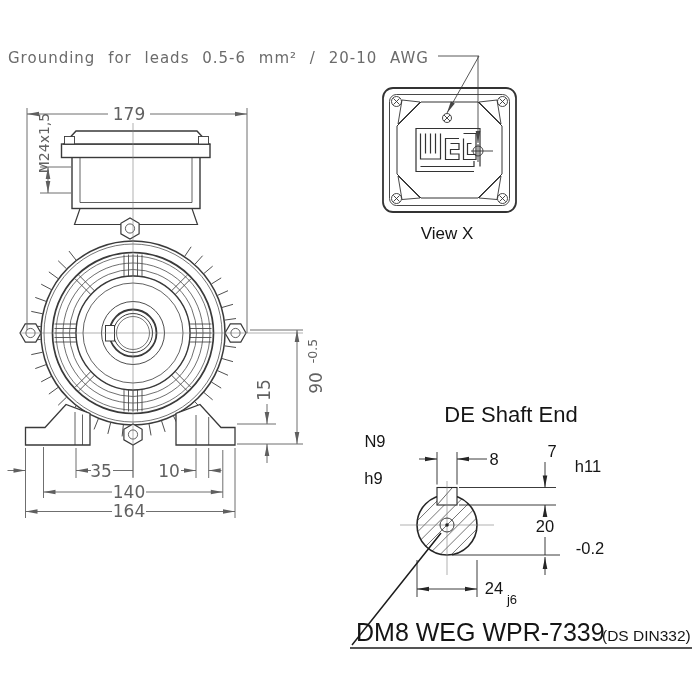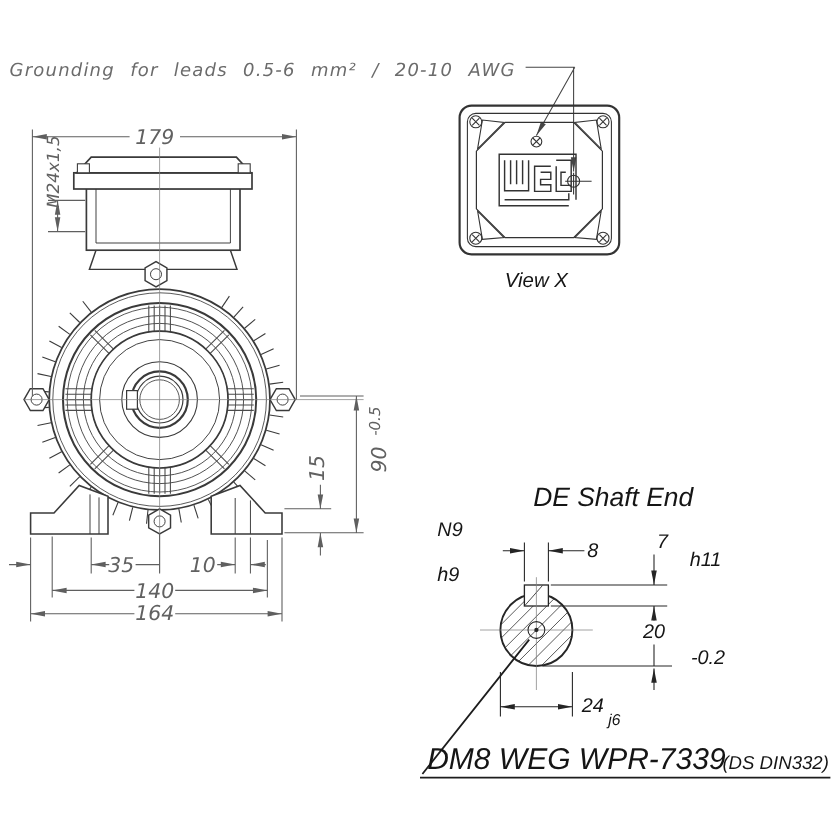--- a/index.html
+++ b/index.html
@@ -1,16 +1,16 @@
 <!DOCTYPE html>
 <html><head>
 <meta charset="utf-8">
 <style>
   html,body{margin:0;padding:0;background:#fff;}
-  #canvas{position:relative;width:700px;height:700px;background:#fff;overflow:hidden;font-style:italic;}
+  #canvas{position:relative;width:700px;height:700px;background:#fff;overflow:hidden;}
   svg{display:block;}
   text{user-select:none;}
   .dimtxt{font-family:"DejaVu Sans",sans-serif;fill:#616161;}
   .lbltxt{font-family:"Liberation Sans",sans-serif;fill:#151515;}
   .note{font-family:"DejaVu Sans",sans-serif;fill:#6b6b6b;letter-spacing:1px;word-spacing:7px;}
 </style>
 </head>
 <body>
 
 <div id="canvas">

